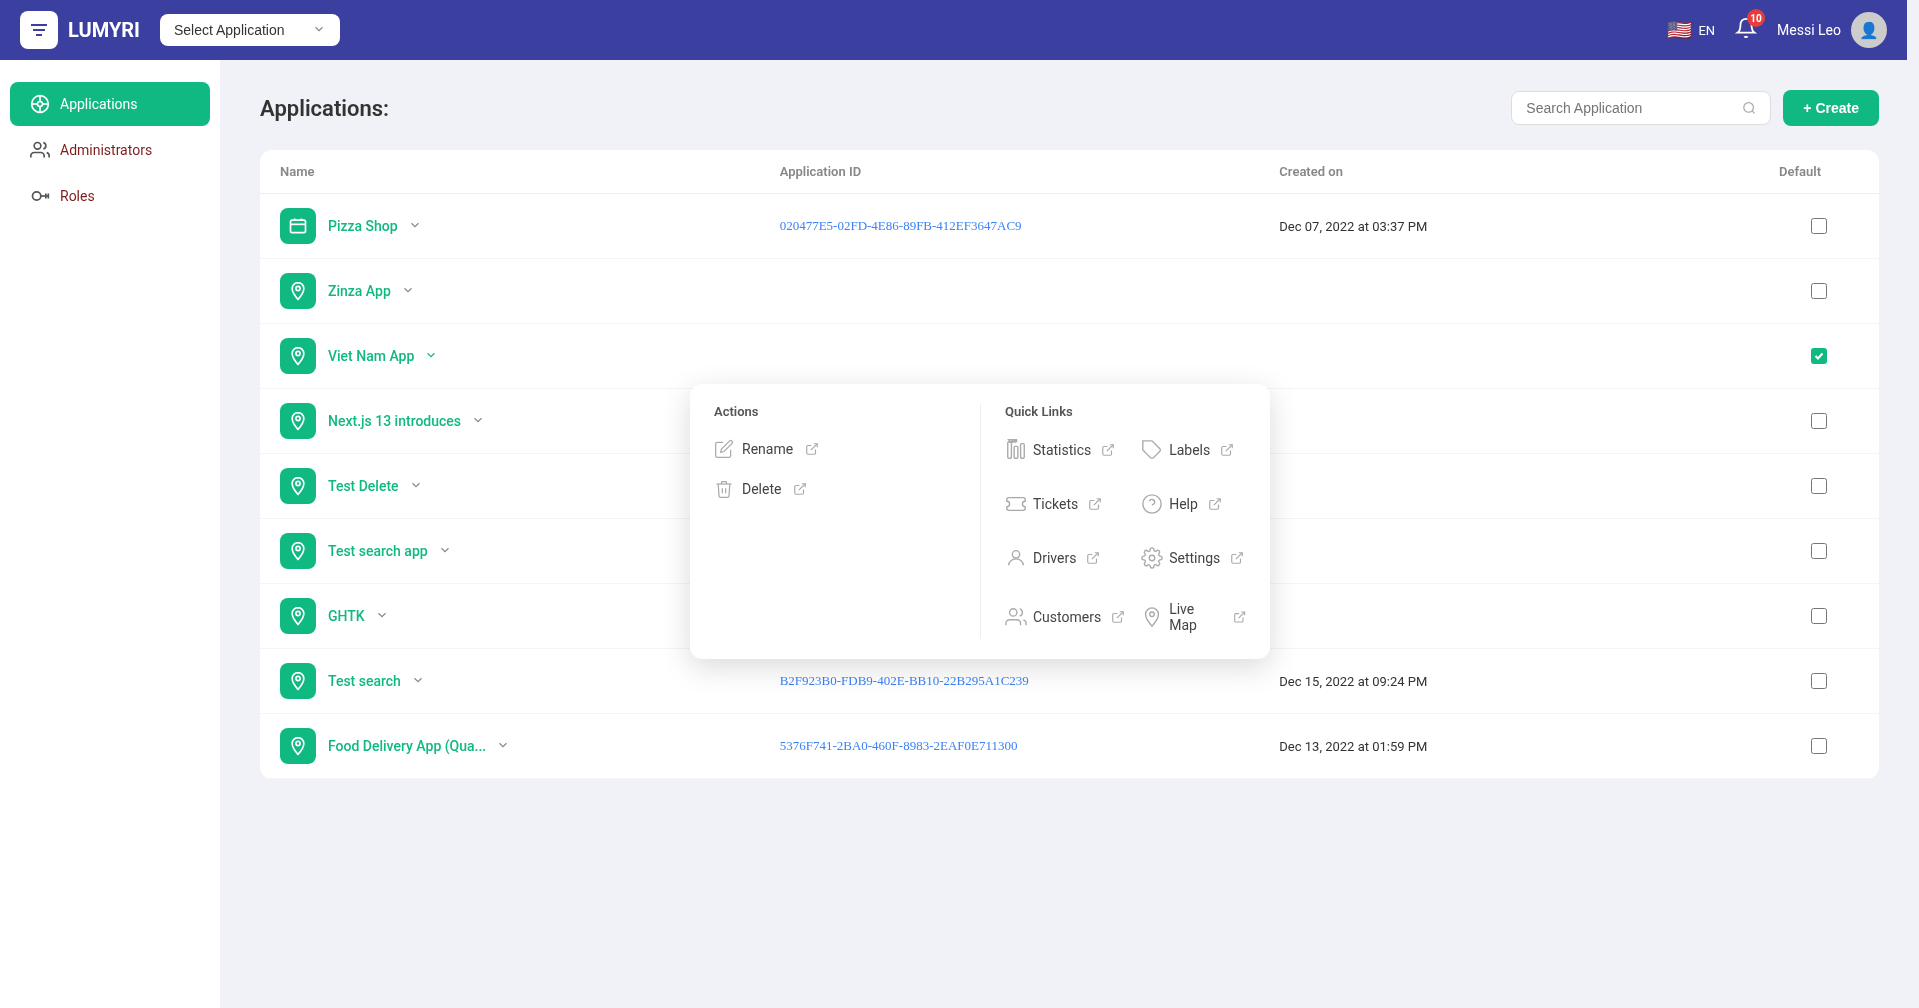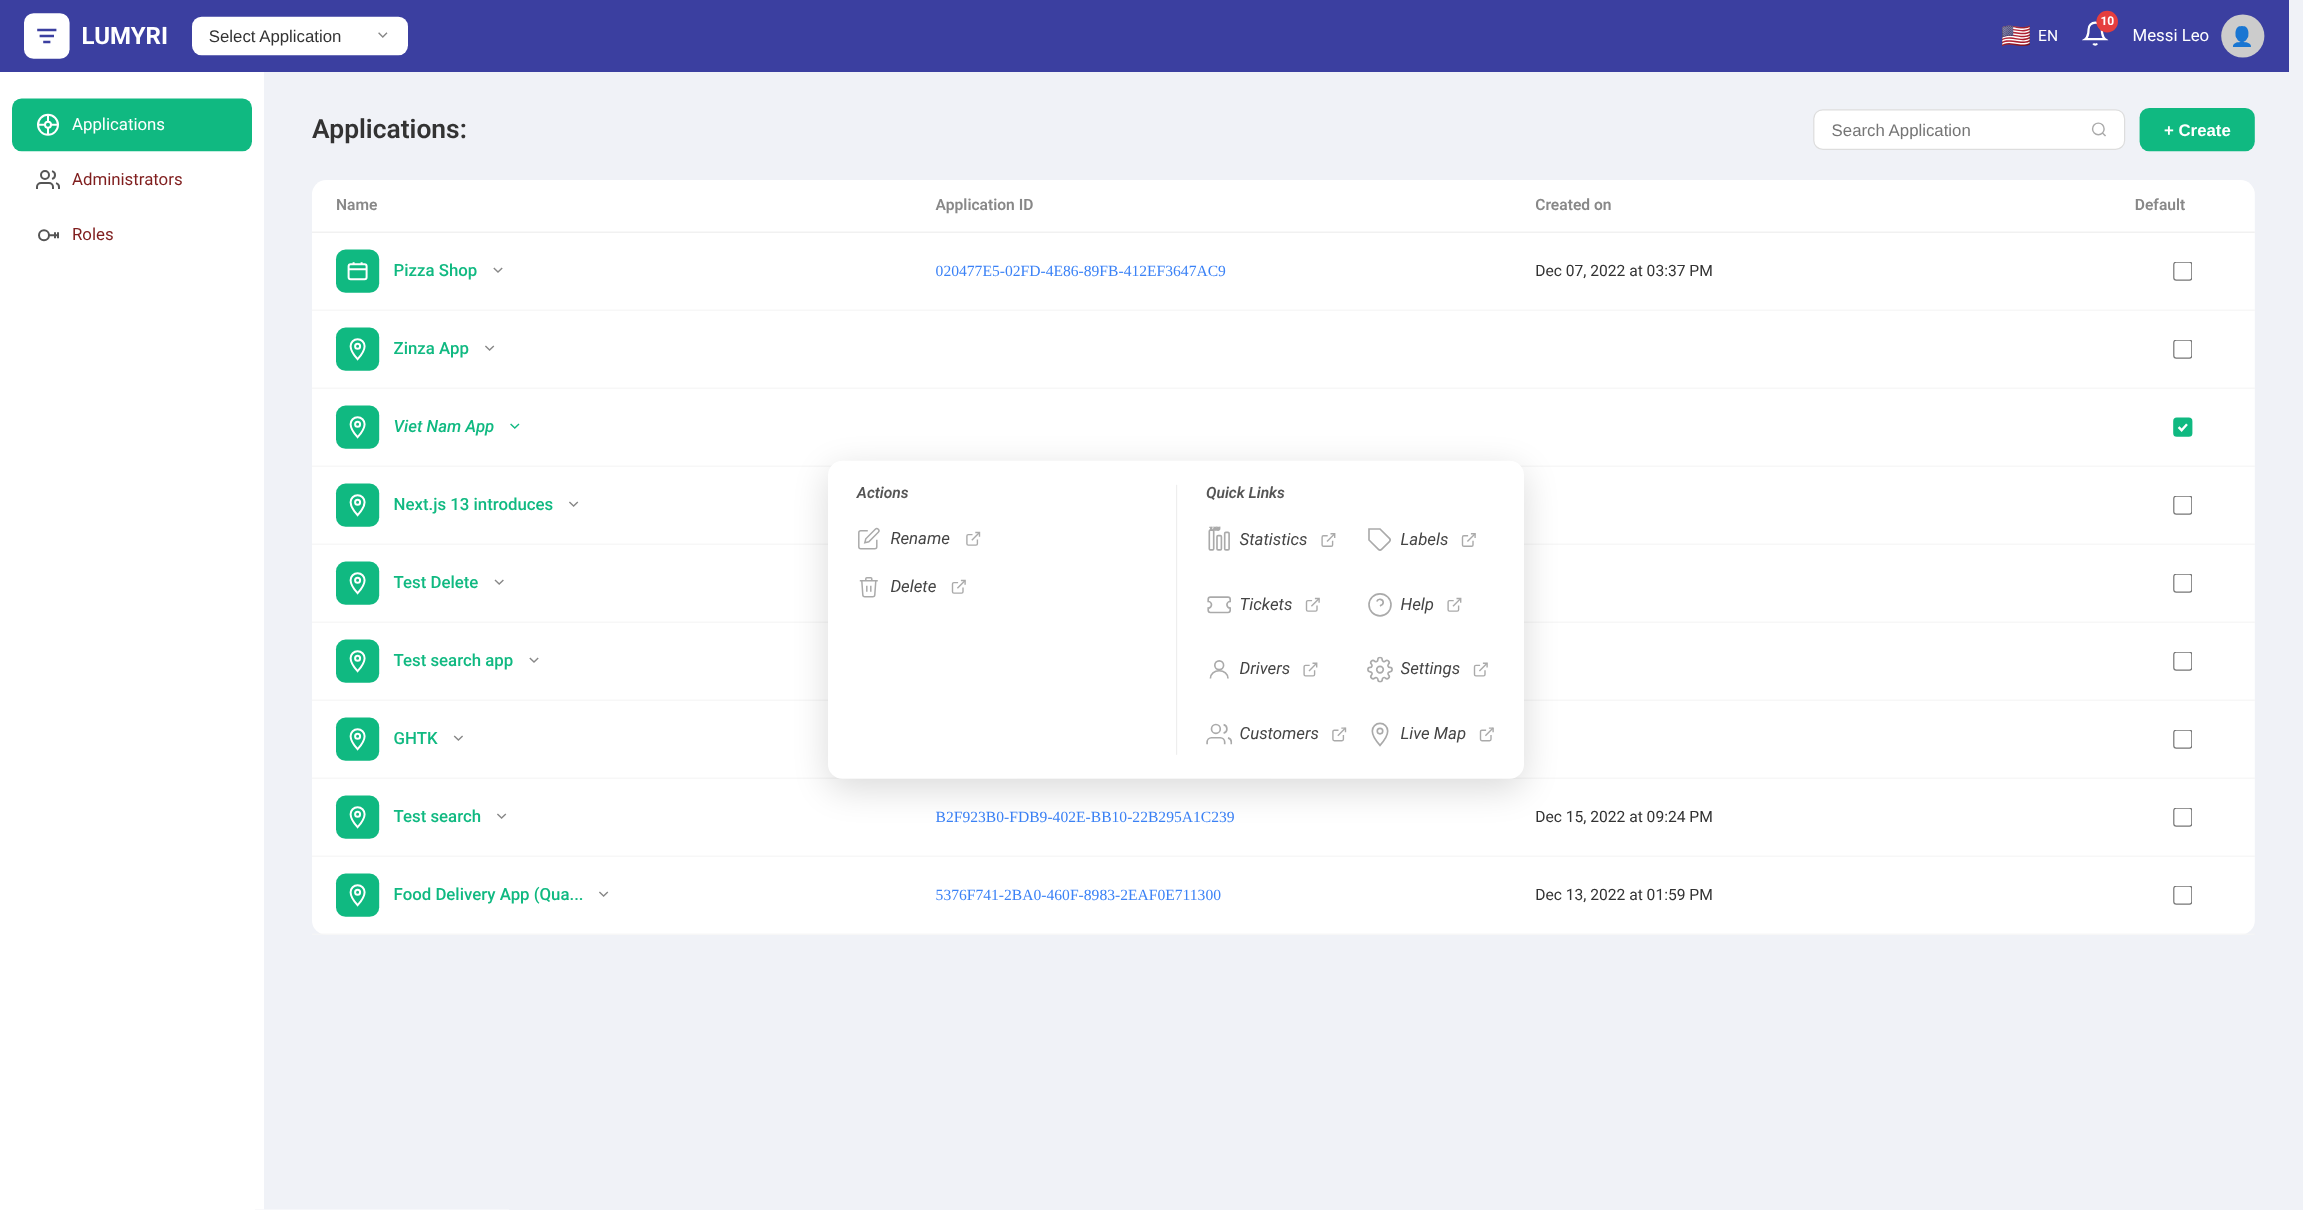--- a/index.html
+++ b/index.html
@@ -465,21 +465,21 @@
             </button>
           </div>
         </div>
         <span class="app-id"></span>
         <span class="created-on"></span>
         <div class="default-col">
           <input type="checkbox" class="checkbox" style="">
         </div>
       </div>
 
-      <div class="table-row" style="position: relative; font-style: italic;">
+      <div class="table-row" style="position: relative;">
         <div class="app-name-cell">
           <div class="app-icon">
             <svg viewBox="0 0 24 24" fill="none" stroke="white" stroke-width="2">
               <path d="M12 2C8.13 2 5 5.13 5 9c0 5.25 7 13 7 13s7-7.75 7-13c0-3.87-3.13-7-7-7z"></path>
               <circle cx="12" cy="9" r="2.5"></circle>
             </svg>
           </div>
           <div class="app-name-text">
             <span class="app-name-link">Viet Nam App</span>
             <button class="chevron-btn" style="color: #10b981;">

